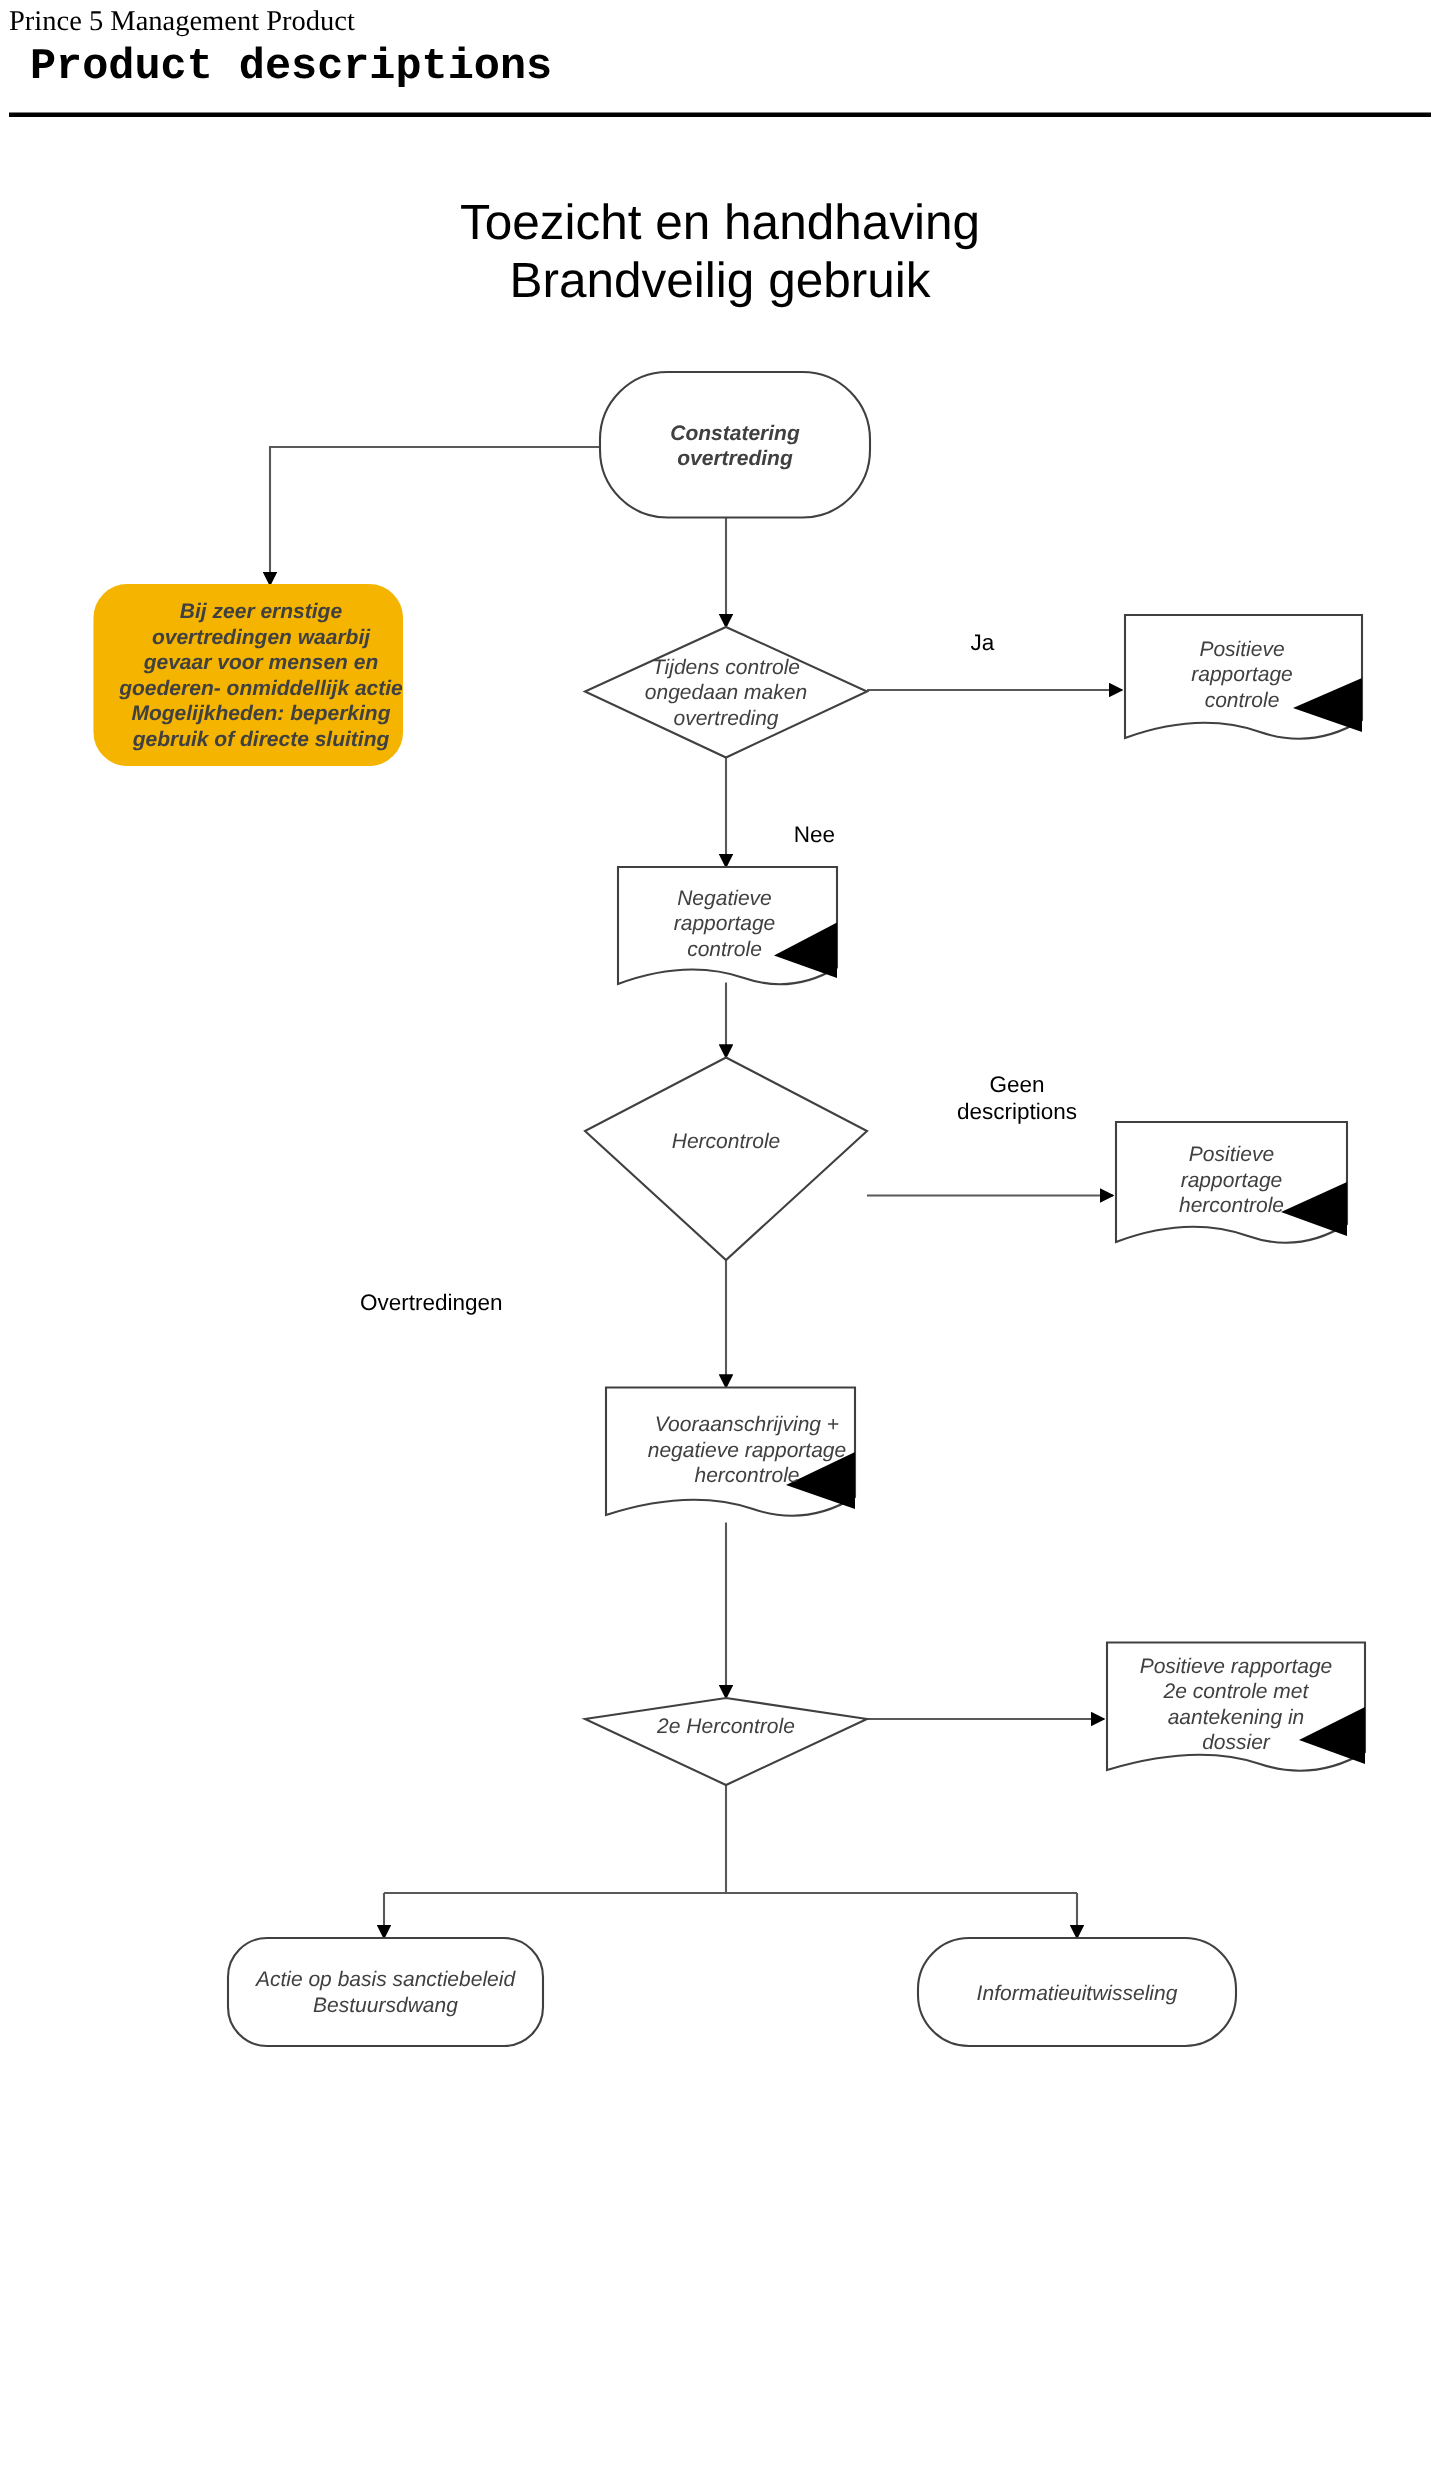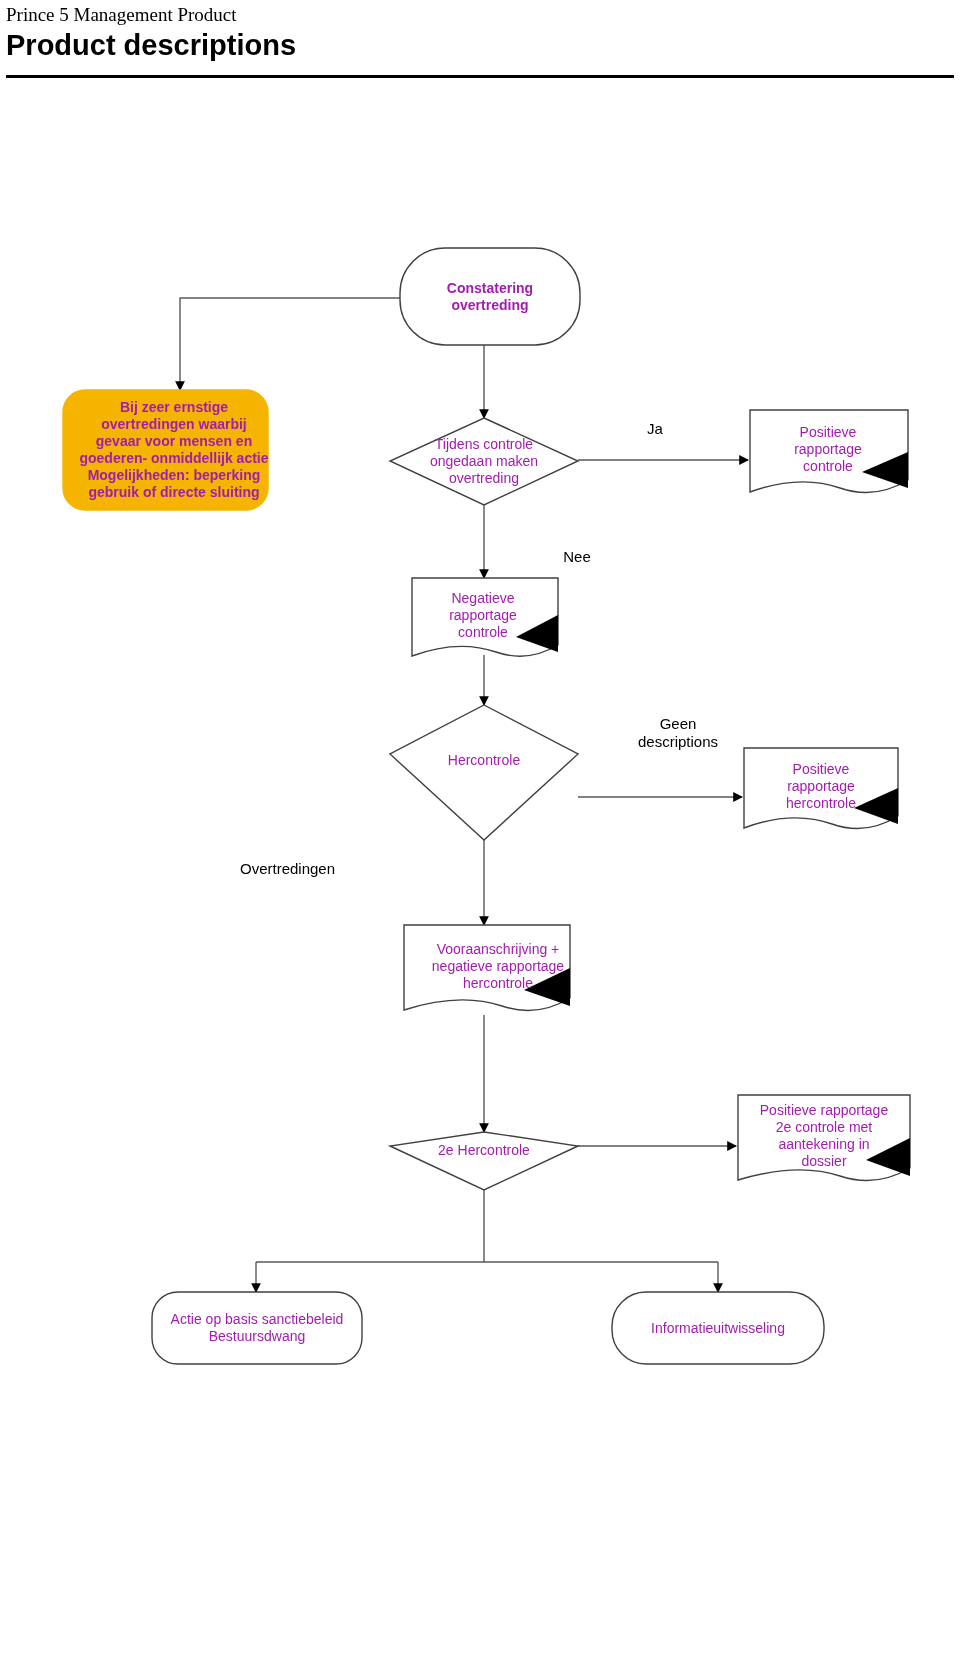--- a/index.html
+++ b/index.html
@@ -22,25 +22,25 @@
     left: 0; top: 0; width: 960px;
   }
   .hdr-kicker {
     font-family: "Liberation Serif", serif;
     font-size: 19px;
     line-height: 24px;
     padding: 3px 0 0 6px;
     white-space: nowrap;
   }
   .hdr-title {
-    font-family: Liberation Sans, sans-serif;
+    font-family: Liberation Mono, monospace;
     font-size: 29px;
     font-weight: bold;
     line-height: 34px;
-    padding: 1px 0 0 6px;
+    padding: 1px 0 0 20px;
     white-space: nowrap;
   }
   .hdr-rule {
     position: absolute;
     left: 6px; top: 75px;
     width: 948px; height: 0;
     border-top: 3px solid #000;
   }
 
   
@@ -62,26 +62,27 @@
     color: #000;
     white-space: pre-line;
   }
 
   
   .nlabel {
     position: absolute;
     font-family: "Liberation Sans", sans-serif;
     font-size: 14px;
     line-height: 17px;
-    color: #a21caf;
+    color: #404040;
     text-align: center;
     white-space: pre-line;
     display: flex;
     align-items: center;
     justify-content: center;
+    font-style: italic;
   }
   .nlabel.bold { font-weight: bold; }
   .nlabel.orange-text { font-weight: bold; font-size: 14px; line-height: 17px; }
 
   .elabel {
     position: absolute;
     font-family: "Liberation Sans", sans-serif;
     font-size: 15px;
     line-height: 18px;
     color: #000;
@@ -100,20 +101,22 @@
 <body>
 
 <div id="page-header">
   <div class="hdr-kicker">Prince 5 Management Product</div>
   <div class="hdr-title">Product descriptions</div>
   <div class="hdr-rule"></div>
 </div>
 
 <div id="diagram">
 
+  <div class="dg-title">Toezicht en handhaving
+Brandveilig gebruik</div>
 
   <svg width="960" height="1330" viewBox="0 0 960 1330" xmlns="http://www.w3.org/2000/svg">
     <defs>
       <marker id="arrow" viewBox="0 0 10 10" refX="9" refY="5" markerWidth="7" markerHeight="7" orient="auto-start-reverse">
         <path d="M 0 0 L 10 5 L 0 10 z" fill="#000"></path>
       </marker>
     </defs>
 
     <g stroke="#595959" stroke-width="1.4" fill="none">
 
@@ -220,21 +223,21 @@
 aantekening in
 dossier</div>
 
   <div class="nlabel" style="left:152px; top:1192px; width:210px; height:72px;">Actie op basis sanctiebeleid
 Bestuursdwang</div>
 
   <div class="nlabel" style="left:612px; top:1192px; width:212px; height:72px;">Informatieuitwisseling</div>
 
   <div class="elabel" style="left:610px; top:288px; width:90px;margin-top:32px;">Ja</div>
 
-  <div class="elabel" style="left:532px; top:448px; width:90px;">Nee</div>
+  <div class="elabel" style="left:498px; top:448px; width:90px;">Nee</div>
 
   <div class="elabel" style="left:608px; top:615px; width:140px;">Geen
 descriptions</div>
 
   <div class="elabel" style="left:240px; top:760px; width:170px; text-align:left;">Overtredingen</div>
 </div>
 
 <div id="page-footer">
   
   

